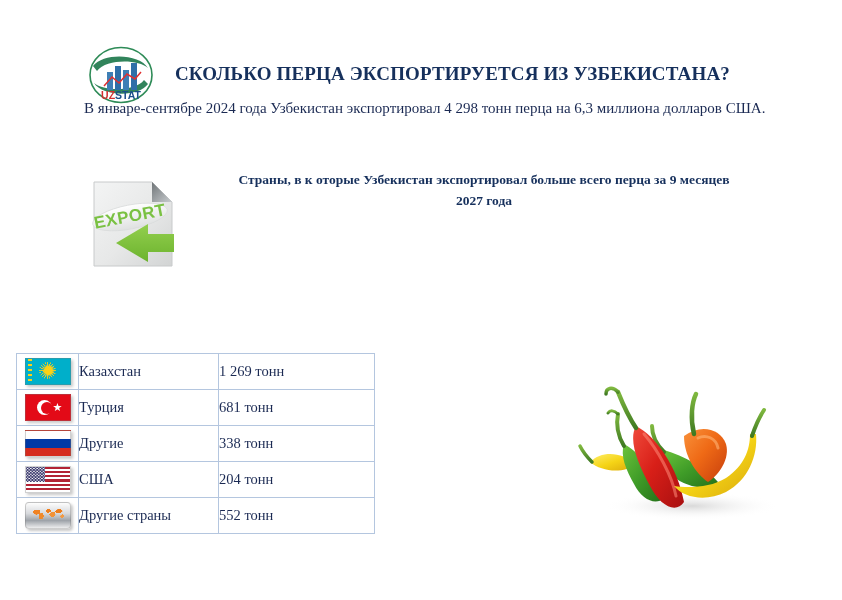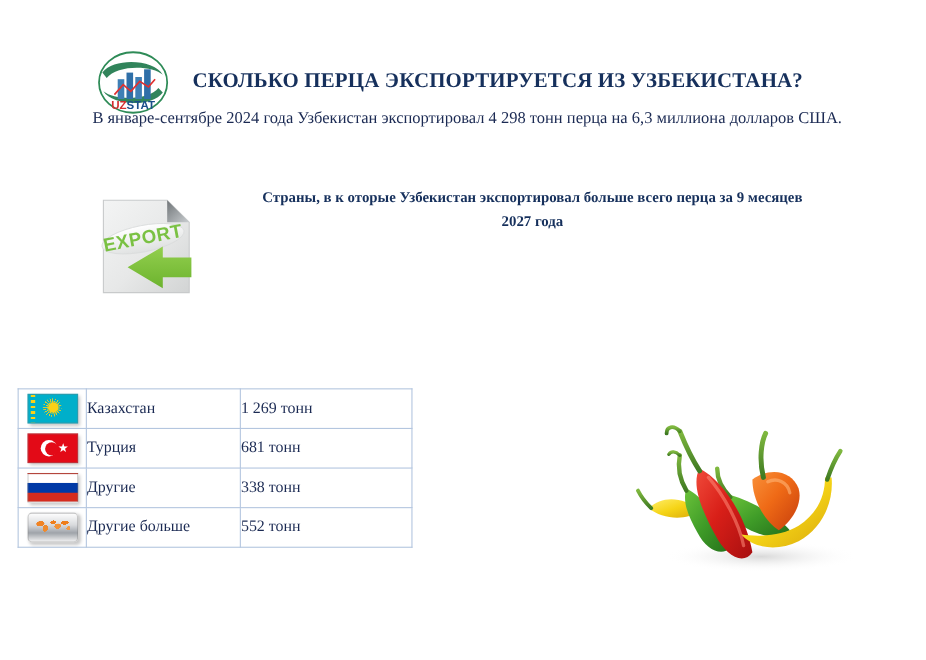--- a/index.html
+++ b/index.html
@@ -312,25 +312,36 @@
     </tr>
     <tr>
       <td class="flag-cell">
         <span class="flag flag-ru"></span>
       </td>
       <td class="country-name">Другие</td>
       <td class="tonnage">338 тонн</td>
     </tr>
     <tr>
       <td class="flag-cell">
+        <span class="flag flag-us">
+          <span class="us-stripes"></span><span class="us-canton">
+              <span class="us-stars"></span>
+            </span>
+        </span>
+      </td>
+      <td class="country-name">США</td>
+      <td class="tonnage">204 тонн</td>
+    </tr>
+    <tr>
+      <td class="flag-cell">
         <span class="flag flag-other">
           <span class="globe-map"></span>
         </span>
       </td>
-      <td class="country-name">Другие больше</td>
+      <td class="country-name">Другие страны</td>
       <td class="tonnage">552 тонн</td>
     </tr>
   </tbody>
 </table>
 
 <div class="peppers">
   <svg class="peppers-svg" viewBox="0 0 265 160" xmlns="http://www.w3.org/2000/svg">
     <defs>
       <linearGradient id="redG" x1="0" y1="0" x2="1" y2="1">
         <stop offset="0%" stop-color="#f04a3a"></stop>

